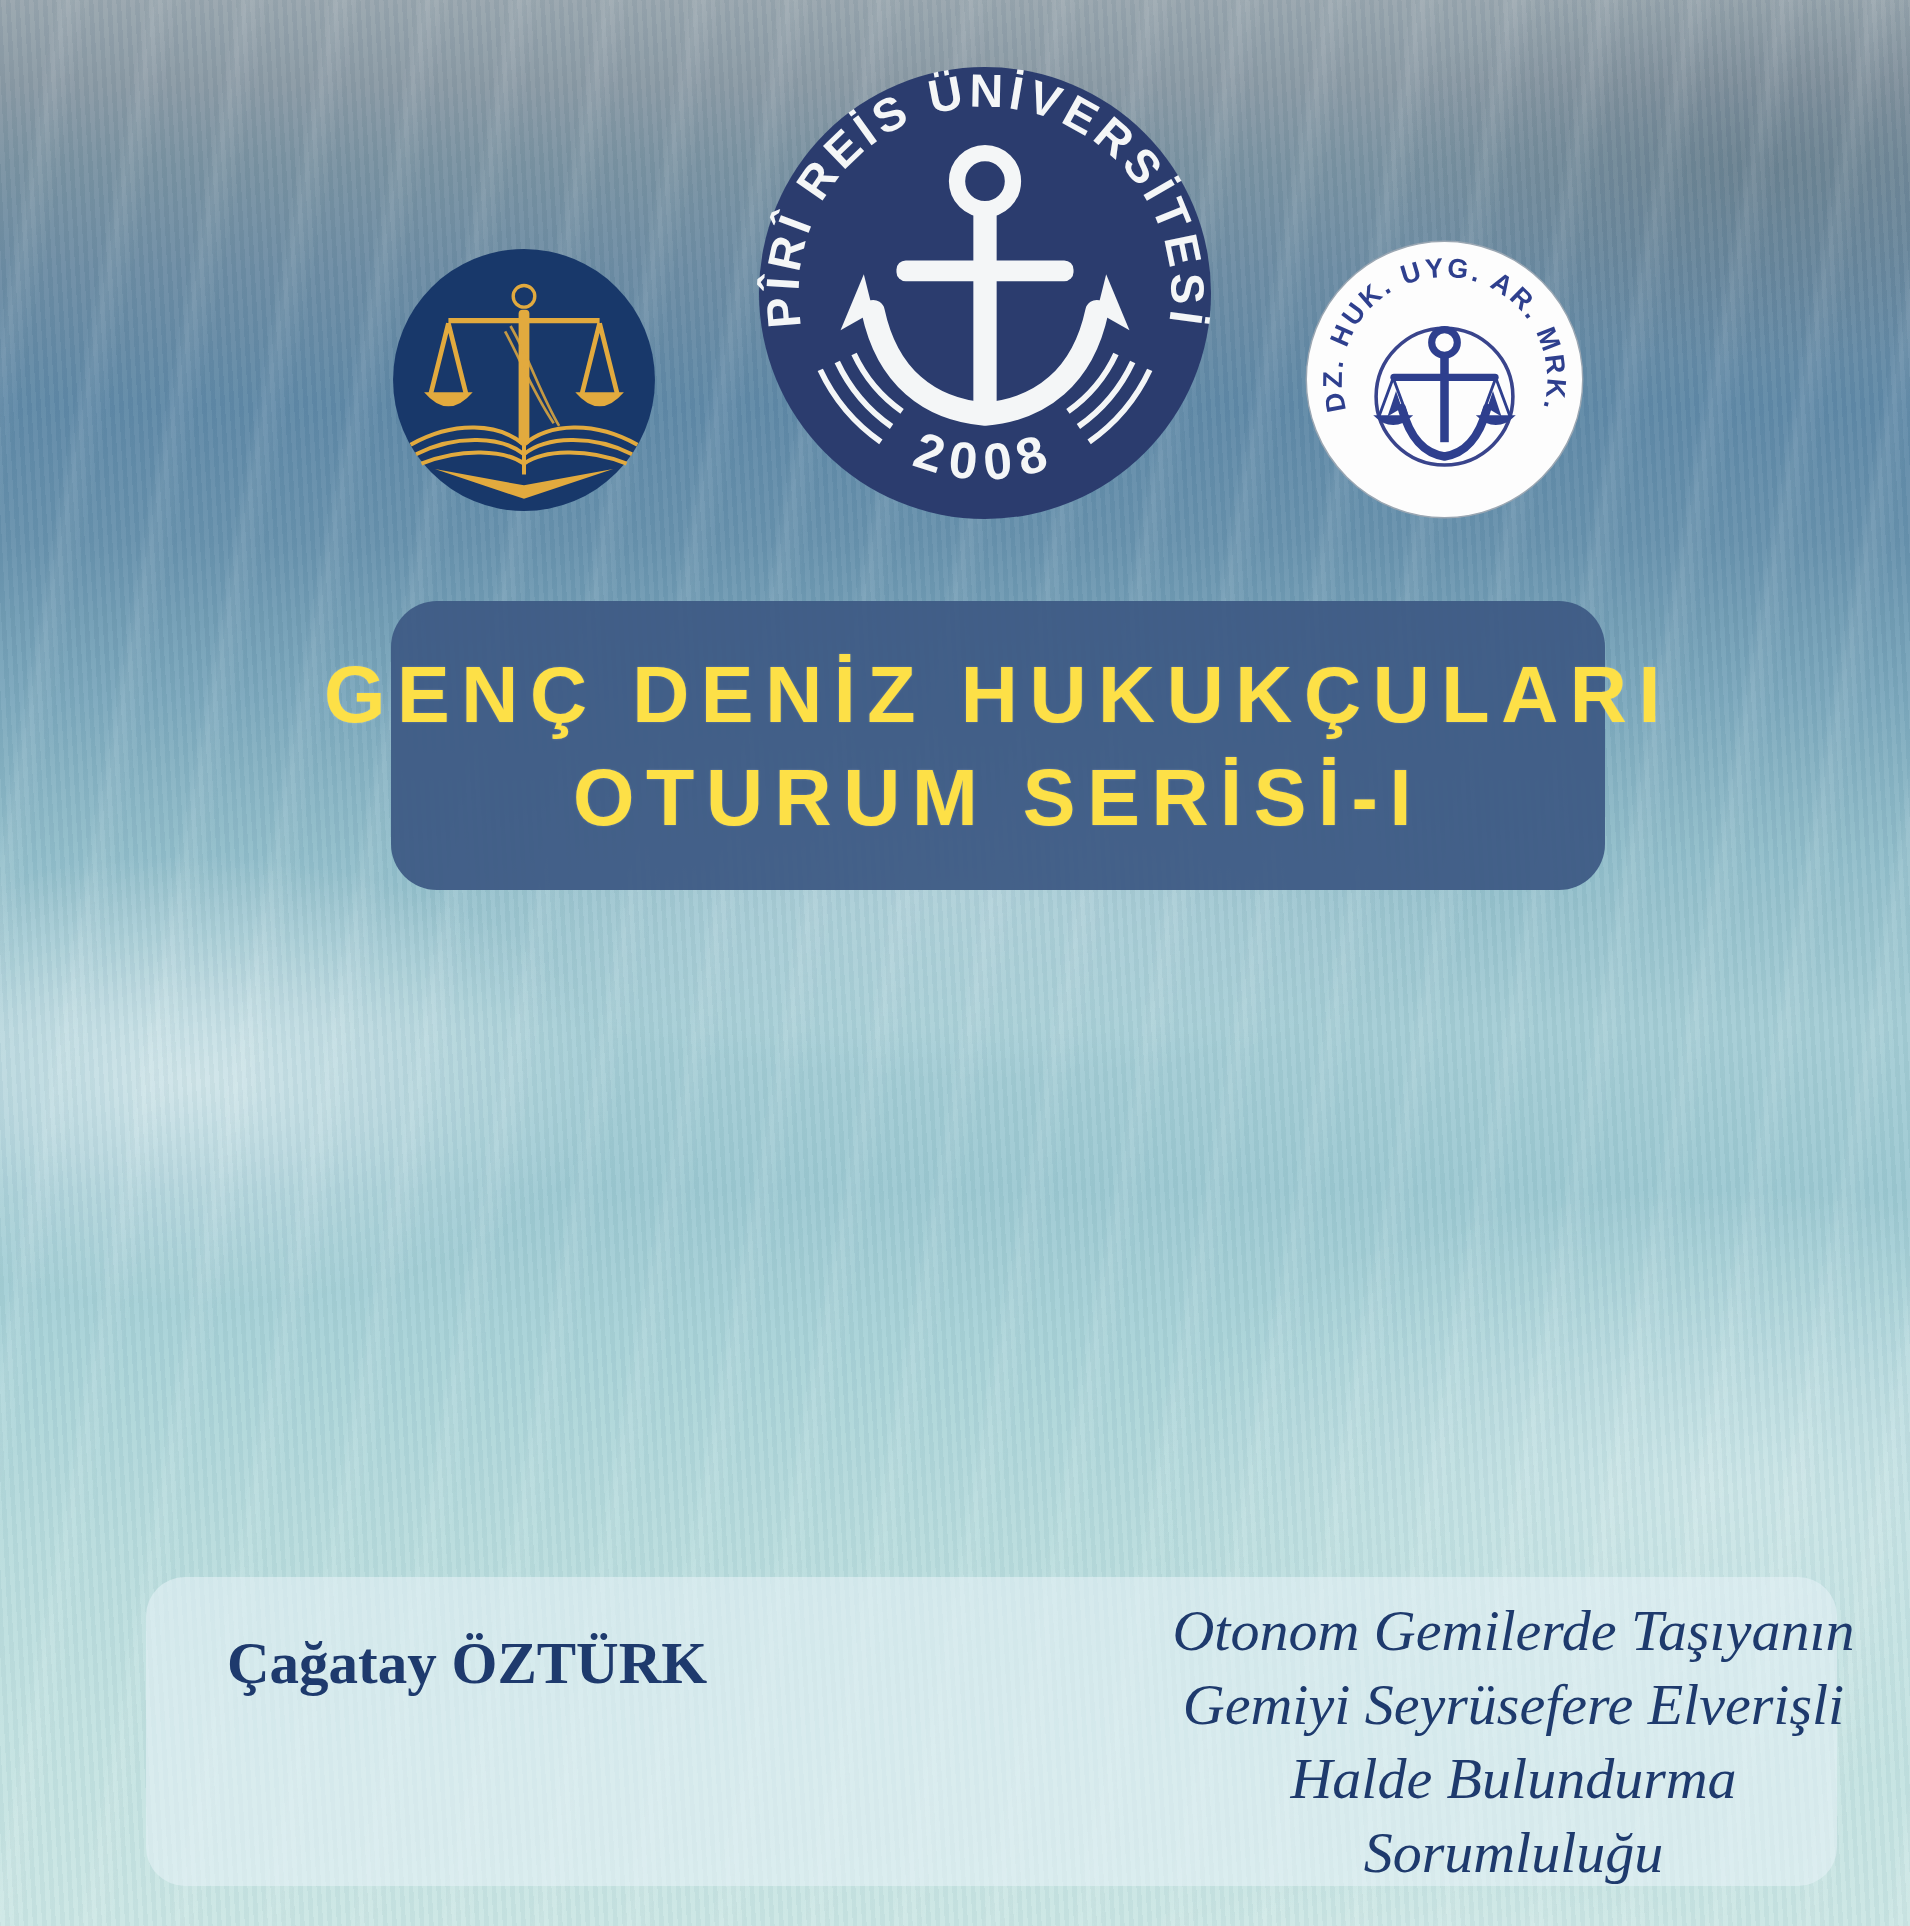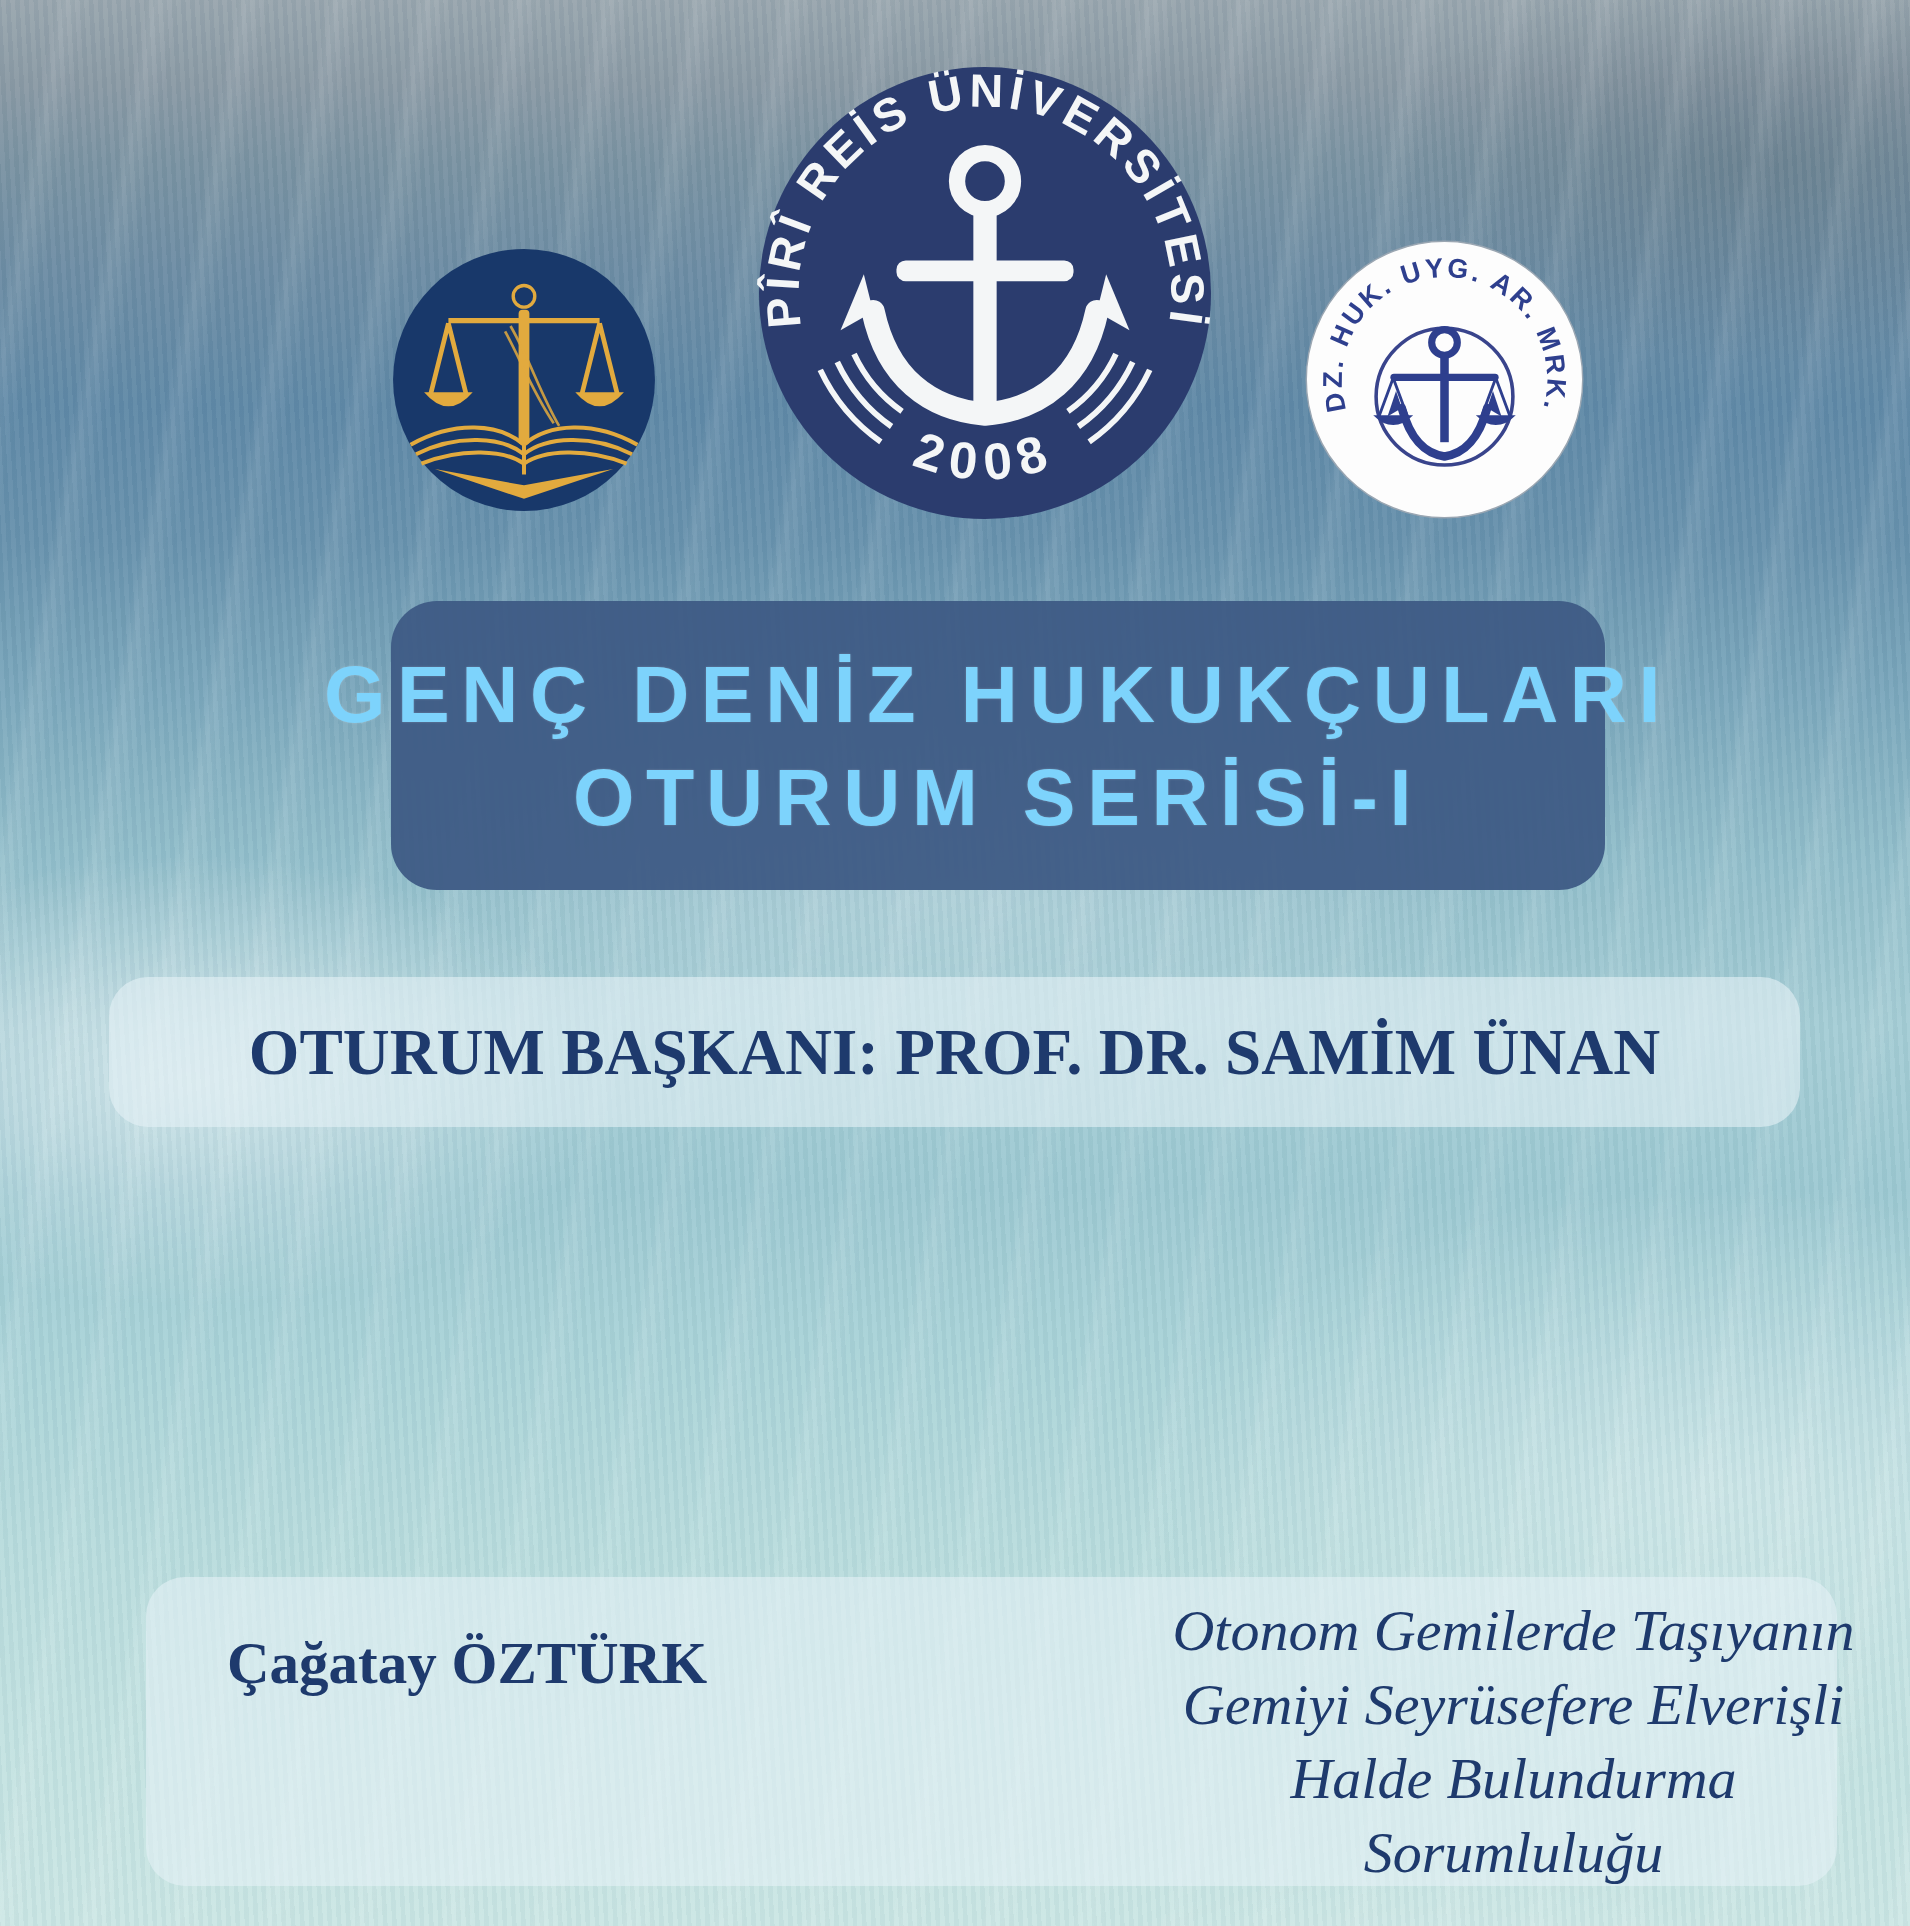--- a/index.html
+++ b/index.html
@@ -27,21 +27,21 @@
   .logo{position:absolute;}
   .logo-faculty{left:389px;top:245px;width:270px;height:270px;}
   .logo-university{left:752px;top:60px;width:466px;height:466px;}
   .logo-center{left:1302px;top:237px;width:285px;height:285px;}
 
   
   .title-banner{position:absolute;left:391px;top:601px;width:1214px;height:289px;
     background:rgba(62,91,133,0.95);border-radius:46px;
     display:flex;flex-direction:column;align-items:center;justify-content:center;}
   .title-line{font-family:"Liberation Sans",sans-serif;font-weight:700;
-    font-size:79px;line-height:103px;letter-spacing:11.6px;color:#7dd3fc;
+    font-size:79px;line-height:103px;letter-spacing:11.6px;color:#fde047;
     text-shadow:0 0 2.3px rgba(255,255,255,0.25);white-space:nowrap;}
 
   
   .bar{position:absolute;left:109px;width:1691px;background:rgba(228,241,245,0.62);border-radius:39px;}
   .chair-bar{top:977px;height:150px;display:flex;align-items:center;justify-content:center;}
   .chair-text{font-weight:700;font-size:65px;color:#1e3a6d;white-space:nowrap;}
 
   .session-1{top:1368px;height:139px;}
   .session-2{top:1577px;height:309px;margin-left:37px;}
   .speaker{position:absolute;font-weight:700;font-size:59px;line-height:73px;color:#1e3a6d;white-space:nowrap;}
@@ -141,23 +141,20 @@
       <path d="M50 125 Q64 139 78 125 Z" fill="#2e3f8e"></path>
       <path d="M122 125 Q136 139 150 125 Z" fill="#2e3f8e"></path>
     </g>
   </svg>
 
   <div class="title-banner">
     <div class="title-line">GENÇ DENİZ HUKUKÇULARI</div>
     <div class="title-line">OTURUM SERİSİ-I</div>
   </div>
 
-  <div class="bar chair-bar">
-    <div class="chair-text">OTURUM BAŞKANI: PROF. DR. SAMİM ÜNAN</div>
-  </div>
 
   <div class="bar session-2">
     <div class="speaker">Çağatay ÖZTÜRK</div>
     <div class="topic">Otonom Gemilerde Taşıyanın
 Gemiyi Seyrüsefere Elverişli
 Halde Bulundurma
 Sorumluluğu</div>
   </div>
 
 </div>

